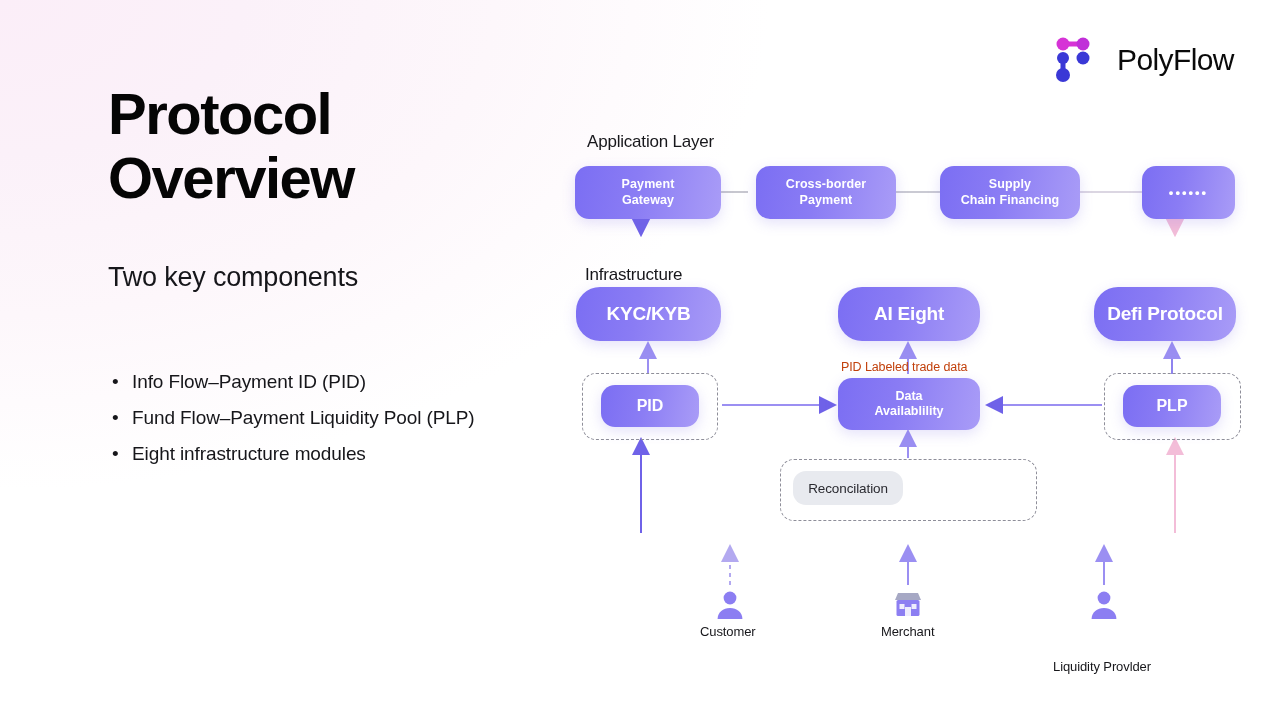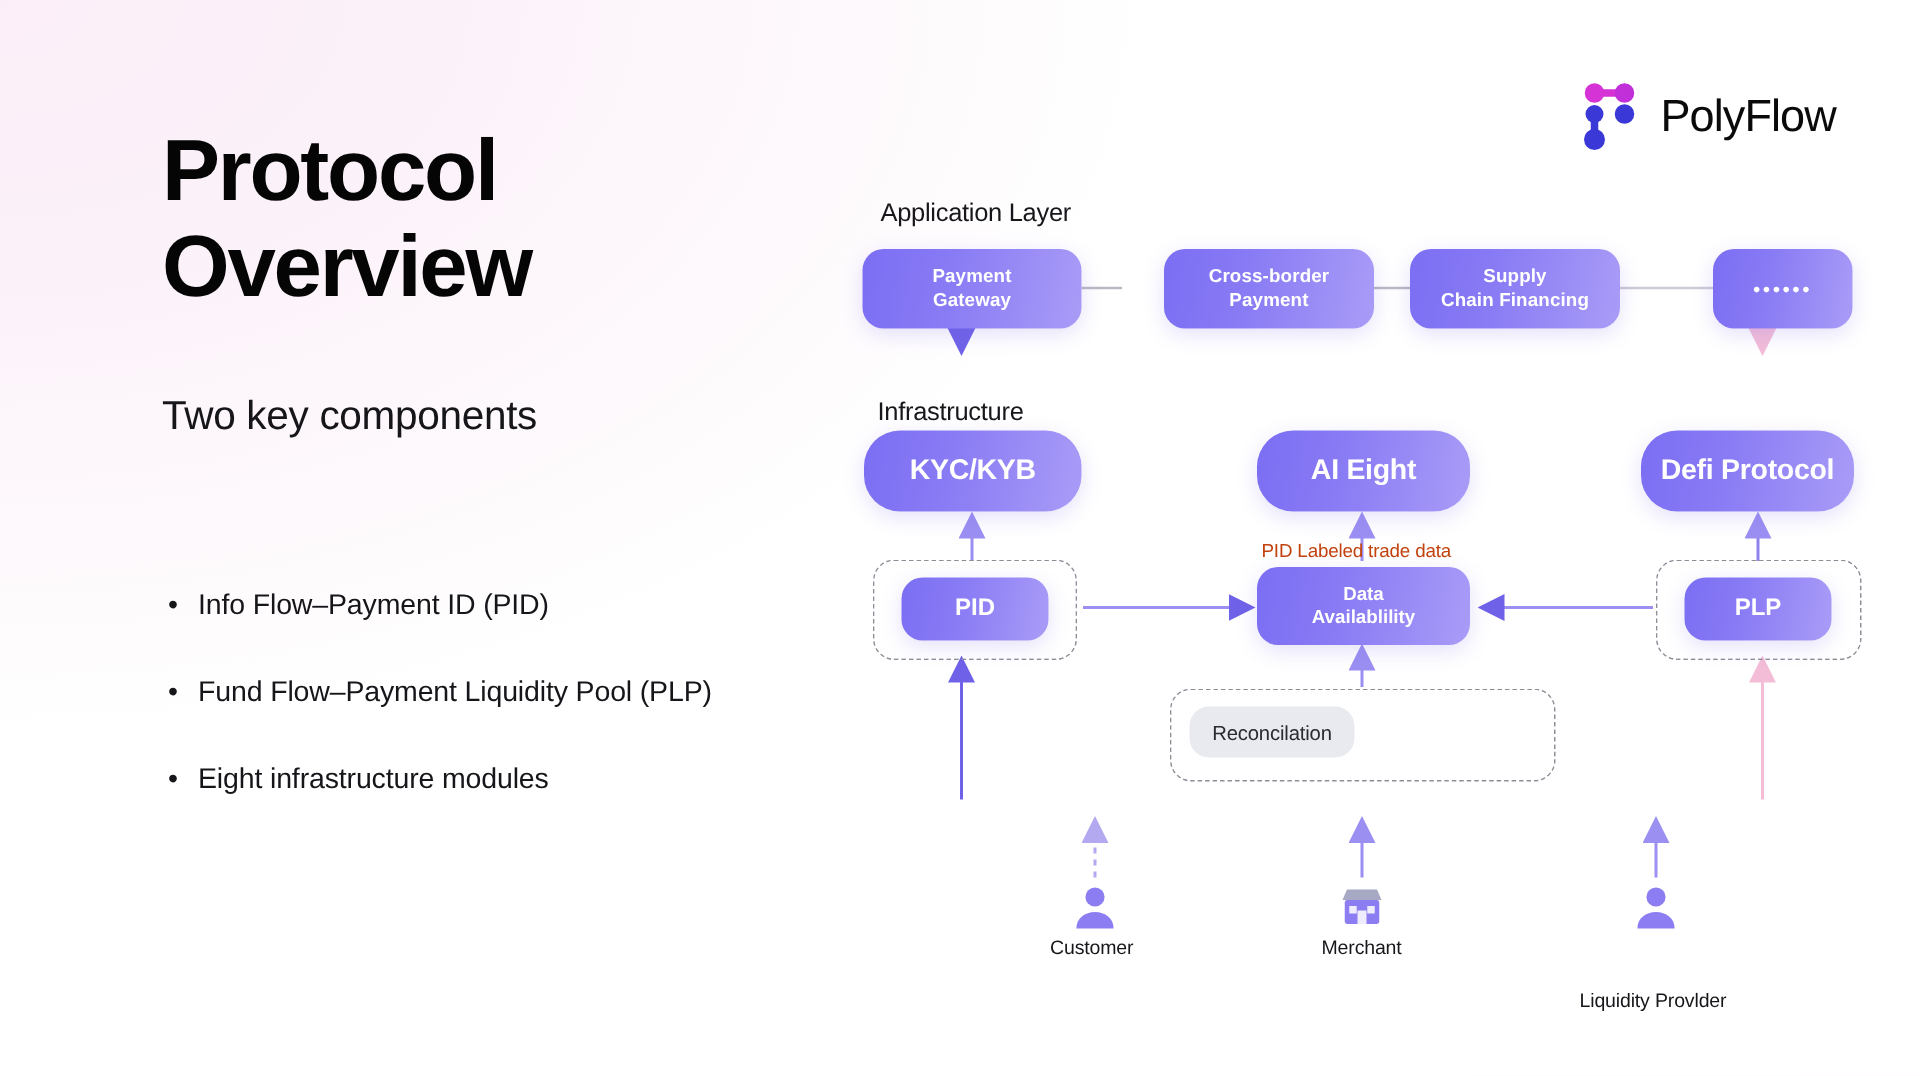--- a/index.html
+++ b/index.html
@@ -20,29 +20,29 @@
     font-size:58px; line-height:64px; font-weight:700;
     letter-spacing:-1.5px; color:#050505;
   }
   .subtitle{
     position:absolute; left:108px; top:262px;
     font-size:27px; font-weight:400; color:#16161a; letter-spacing:-0.2px;
   }
   .bullets{ position:absolute; left:110px; top:364px; width:420px; }
   .bullet{
     position:relative; padding-left:22px;
-    font-size:19px; line-height:36px; color:#16161a; letter-spacing:-0.1px;margin-top:22px;
+    font-size:19px; line-height:36px; color:#16161a; letter-spacing:-0.1px;
   }
   .bullet::before{
     content:"•"; position:absolute; left:2px; top:0;
     font-size:19px; line-height:36px; color:#16161a;
   }
 
   
-  .logo{ position:absolute; left:1055px; top:54px; display:flex; align-items:center; gap:14px; }
+  .logo{ position:absolute; left:1055px; top:36px; display:flex; align-items:center; gap:24px; }
   .logo-mark{ position:relative; width:38px; height:48px; }
   .logo-text{ font-size:30px; font-weight:500; color:#0a0a0a; letter-spacing:-0.6px; }
 
   
   #diagram{ position:absolute; left:0; top:0; width:1280px; height:717px; }
   .lbl{
     position:absolute; font-size:17px; color:#17171b; letter-spacing:-0.2px; white-space:nowrap;
   }
   .node{
     position:absolute; border-radius:14px;
@@ -154,21 +154,21 @@
       <line x1="908" y1="585" x2="908" y2="547" stroke="#9b8ff2" stroke-width="2" marker-end="url(#ahPl)"></line>
       <line x1="1104" y1="585" x2="1104" y2="547" stroke="#9b8ff2" stroke-width="2" marker-end="url(#ahPl)"></line>
     </svg>
 
     <div class="lbl" style="left:587px; top:132px;">Application Layer</div>
     <div class="lbl" style="left:585px; top:265px;">Infrastructure</div>
 
     <div class="node app" style="left:575px; top:166px; width:146px; height:53px;">
       <div><span>Payment</span><br><span>Gateway</span></div>
     </div>
-    <div class="node app" style="left:776px; top:166px; width:140px; height:53px;">
+    <div class="node app" style="left:756px; top:166px; width:140px; height:53px;">
       <div><span>Cross-border</span><br><span>Payment</span></div>
     </div>
     <div class="node app" style="left:940px; top:166px; width:140px; height:53px;">
       <div><span>Supply</span><br><span>Chain Financing</span></div>
     </div>
     <div class="node app dots" style="left:1142px; top:166px; width:93px; height:53px;">
       <span>••••••</span>
     </div>
 
     <div class="node infra" style="left:576px; top:287px; width:145px; height:54px;">

